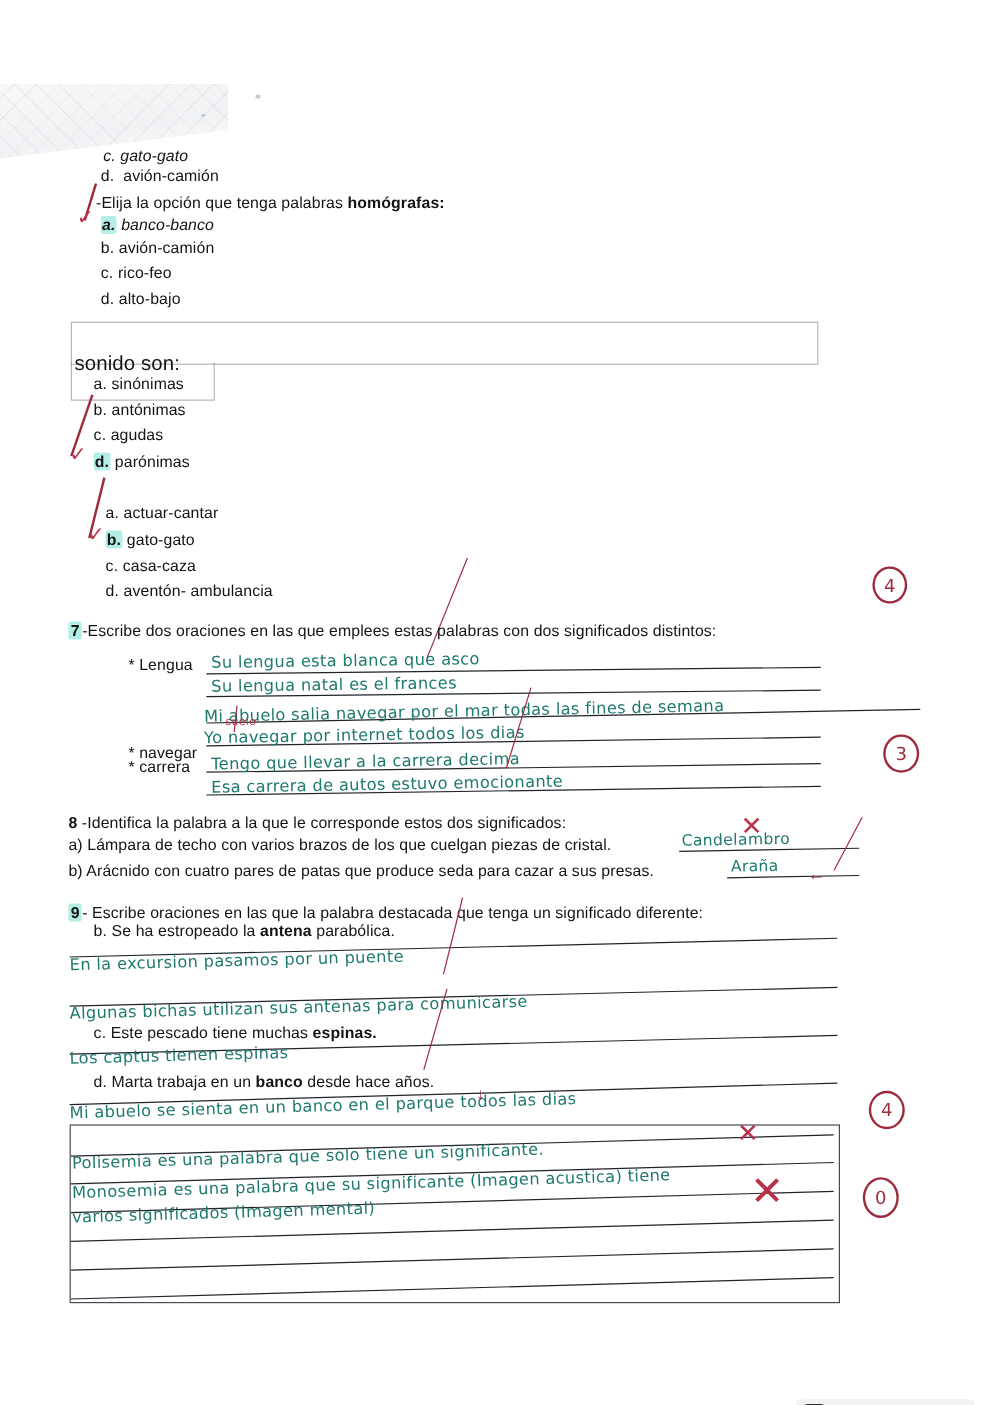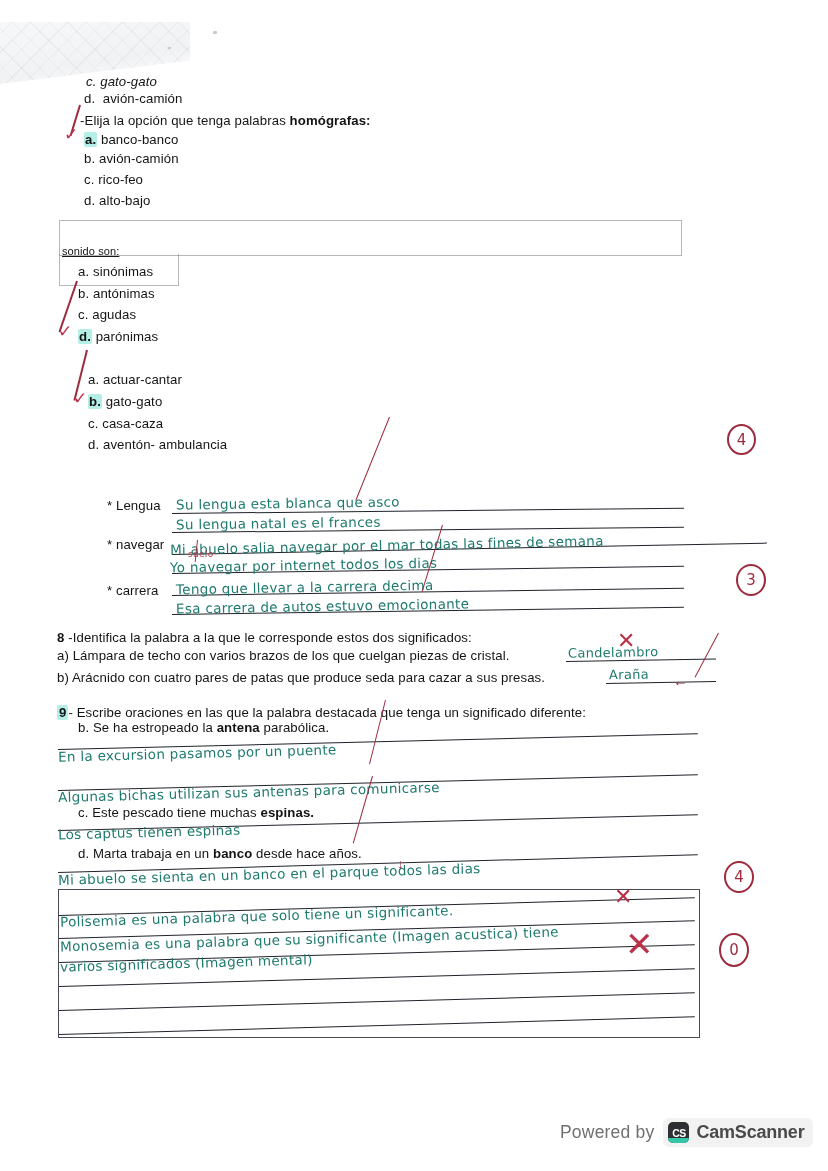--- a/index.html
+++ b/index.html
@@ -2,21 +2,21 @@
 <html><head>
 <meta charset="utf-8">
 <title>Scanned Spanish Worksheet</title>
 <style>
   html,body{margin:0;padding:0;background:#fff;}
   body{
     width:828px;height:1171px;position:relative;overflow:hidden;
     font-family:"Liberation Sans","DejaVu Sans",sans-serif;
     color:#141414;background:#ffffff;
   }
-  .page{position:absolute;inset:0;}
+  .page{position:absolute;inset:0;margin-top:48px;}
 
   
   .scan-corner{
     position:absolute;left:0;top:22px;width:190px;height:62px;
     background:
       repeating-linear-gradient(45deg, rgba(205,210,215,.30) 0 1px, rgba(255,255,255,0) 1px 13px),
       repeating-linear-gradient(-45deg, rgba(205,210,215,.30) 0 1px, rgba(255,255,255,0) 1px 13px),
       linear-gradient(170deg,#f7f8f9 0%,#f1f2f4 60%,#ffffff 100%);
     clip-path:polygon(0 0, 100% 0, 100% 62%, 0 100%);
     opacity:.95;
@@ -85,32 +85,32 @@
 
   <div class="scan-corner"></div>
   <div class="speck" style="left:213px;top:31px;"></div>
   <div class="speck" style="left:168px;top:47px;width:3px;height:2px;"></div>
 
   <div class="t" style="left:86px;top:74px;font-style:italic;"><span>c.</span> <span>gato-gato</span></div>
   <div class="t" style="left:84px;top:91px;"><span>d.</span>  <span>avión-camión</span></div>
 
   <div class="t" style="left:80px;top:113px;"><span>-Elija la opción que tenga palabras </span><span class="b">homógrafas:</span></div>
 
-  <div class="t" style="left:84px;top:132px;"><span class="b hl">a.</span> <span>banco-banco</span></div>
+  <div class="t" style="left:84px;top:132px;font-style:italic;"><span class="b hl">a.</span> <span>banco-banco</span></div>
   <div class="t" style="left:84px;top:151px;"><span>b.</span> <span>avión-camión</span></div>
   <div class="t" style="left:84px;top:172px;"><span>c.</span> <span>rico-feo</span></div>
   <div class="t" style="left:84px;top:193px;"><span>d.</span> <span>alto-bajo</span></div>
 
   <div class="slash" style="left:79px;top:105px;height:32px;transform:rotate(17deg);"></div>
   <div class="check" style="left:64px;top:124px;">✓</div>
 
   <div class="tbox" style="left:59px;top:220px;width:621px;height:34px;"></div>
   <div class="tbox" style="left:59px;top:254px;width:118px;height:31px;border-top:none;"></div>
 
-  <div class="t" style="left:62px;top:245px;font-size:11px;text-decoration:underline;">sonido son:</div>
+  <div class="t" style="left:62px;top:245px;font-size:17px;">sonido son:</div>
 
   <div class="t" style="left:78px;top:264px;"><span>a.</span> <span>sinónimas</span></div>
   <div class="t" style="left:78px;top:286px;"><span>b.</span> <span>antónimas</span></div>
   <div class="t" style="left:78px;top:307px;"><span>c.</span> <span>agudas</span></div>
   <div class="t" style="left:78px;top:329px;"><span class="b hl">d.</span> <span>parónimas</span></div>
 
   <div class="slash" style="left:76px;top:281px;height:54px;transform:rotate(19deg);"></div>
   <div class="check" style="left:58px;top:321px;">✓</div>
 
 
@@ -121,28 +121,29 @@
 
   <div class="slash" style="left:86px;top:350px;height:52px;transform:rotate(14deg);"></div>
   <div class="check" style="left:73px;top:388px;">✓</div>
 
   <div class="slash" style="left:389px;top:417px;height:90px;transform:rotate(22deg);border-left-width:1.6px;"></div>
 
   <div class="circle-grade" style="left:727px;top:424px;width:25px;height:27px;">
       <span>4</span>
     </div>
 
+  <div class="t" style="left:57px;top:470px;"><span class="q-num hl-num">7</span><span>-Escribe dos oraciones en las que emplees estas palabras con dos significados distintos:</span></div>
 
   <div class="t" style="left:107px;top:498px;">* Lengua</div>
   <div class="rule" style="left:172px;top:513px;width:512px;transform:rotate(-0.6deg);"></div>
   <div class="rule" style="left:172px;top:532px;width:512px;transform:rotate(-0.6deg);"></div>
   <div class="hw ink-teal" style="left:176px;top:495px;transform:rotate(-0.8deg);">Su lengua esta blanca que asco</div>
   <div class="hw ink-teal" style="left:176px;top:515px;transform:rotate(-0.8deg);">Su lengua natal es el frances</div>
 
-  <div class="t" style="left:107px;top:537px;">* navegar</div>
+  <div class="t" style="left:107px;top:572px;">* navegar</div>
   <div class="rule" style="left:172px;top:554px;width:595px;transform:rotate(-1.1deg);"></div>
   <div class="rule" style="left:172px;top:573px;width:512px;transform:rotate(-0.8deg);"></div>
   <div class="hw ink-teal" style="left:170px;top:537px;transform:rotate(-1.2deg);">Mi abuelo salia navegar por el mar todas las fines de semana</div>
   <div class="hw ink-teal" style="left:170px;top:557px;transform:rotate(-1deg);">Yo navegar por internet todos los dias</div>
   <div class="hw hw-small ink-red" style="left:188px;top:549px;">suelo</div>
   <div class="slash" style="left:197px;top:540px;height:22px;transform:rotate(6deg);border-left-width:1.4px;"></div>
 
   <div class="t" style="left:107px;top:583px;">* carrera</div>
   <div class="rule" style="left:172px;top:595px;width:512px;transform:rotate(-0.8deg);"></div>
   <div class="rule" style="left:172px;top:614px;width:512px;transform:rotate(-0.8deg);"></div>

